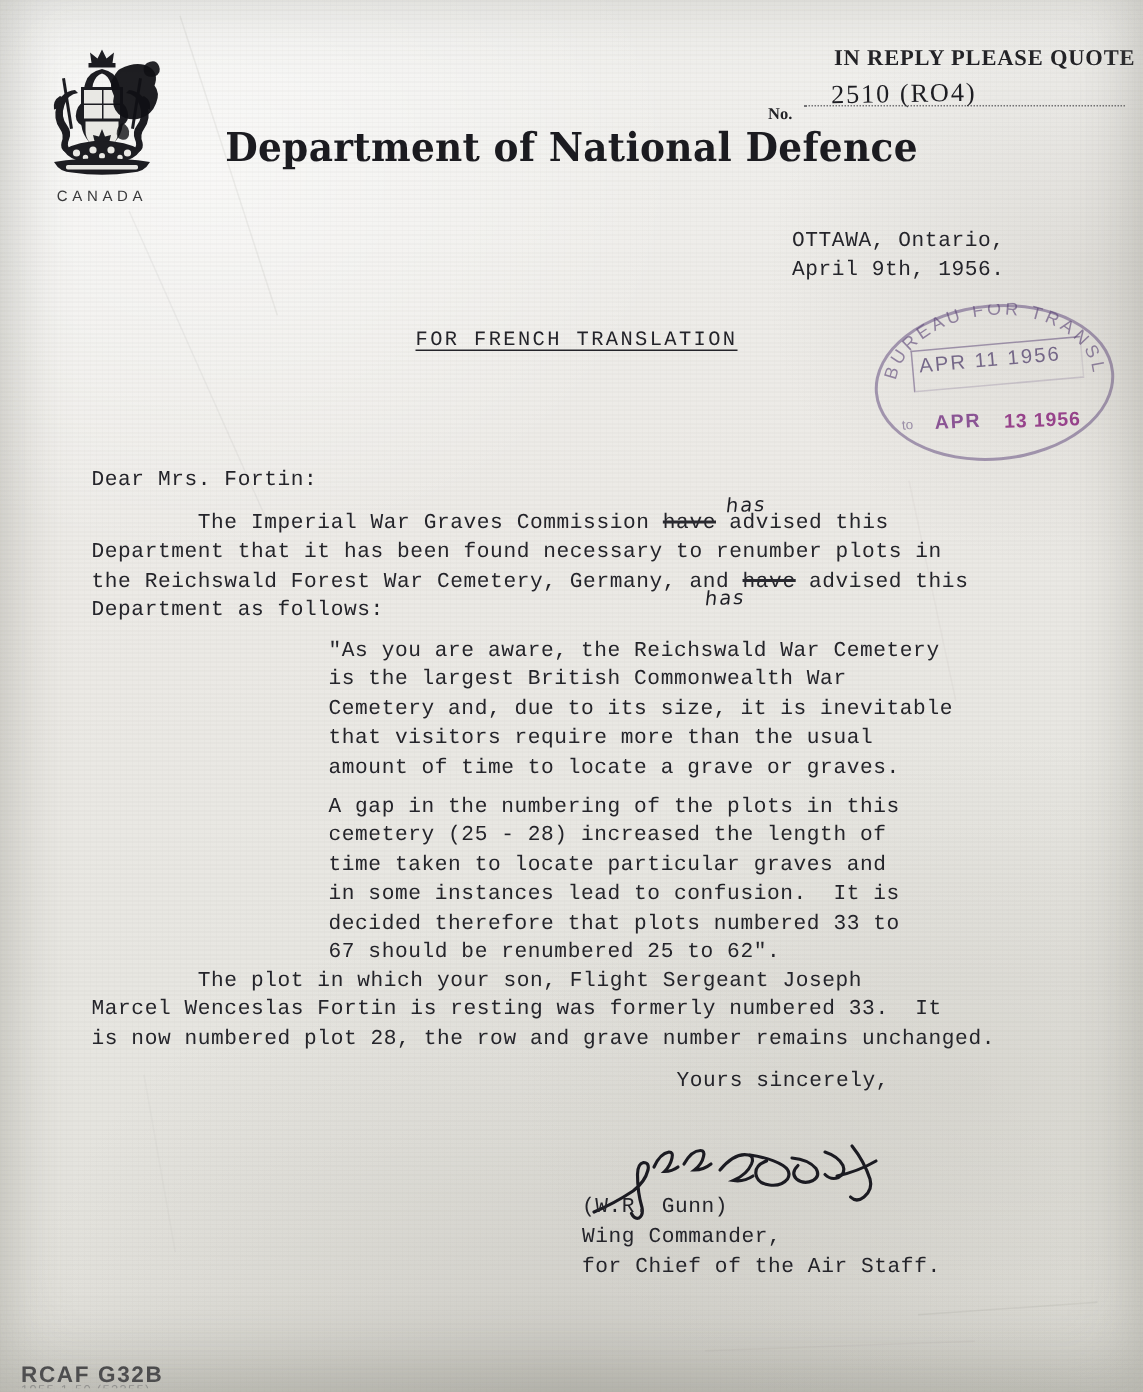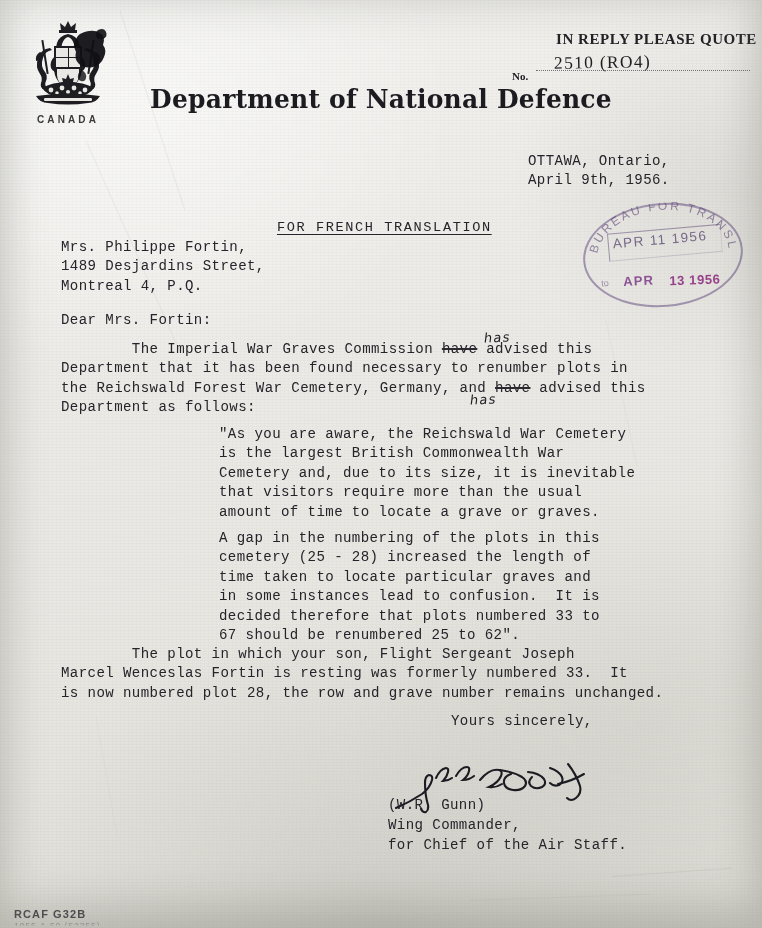--- a/index.html
+++ b/index.html
@@ -65,24 +65,23 @@
     letter-spacing: 0.4px;
     white-space: pre;
     line-height: 19.4px;
     font-size: 14.1px;
   }
 
   
   #coat-of-arms {
     position: absolute;
     left: 16px;
-    top: 18px;
+    top: 30px;
     width: 104px;
     height: 112px;
-    font-weight: bold;
   }
   #coat-of-arms .arms-svg { position: absolute; left: 8px; top: 0; }
   .canada-word {
     position: absolute;
     left: 0; top: 96px;
     width: 104px;
     text-align: center;
     font-family: "Liberation Sans", sans-serif;
     font-size: 10px;
     letter-spacing: 3.1px;
@@ -261,21 +260,21 @@
     font-size: 9px;
     color: rgba(90,68,118,0.55);
   }
 
   
   #footer-code {
     position: absolute;
     left: 14px; top: 908px;
     font-family: "Liberation Sans", sans-serif;
     font-weight: bold;
-    font-size: 11px;
+    font-size: 15px;
     letter-spacing: 1.1px;
     color: #45454a;
   }
   #footer-code-2 {
     position: absolute;
     left: 14px; top: 921px;
     font-family: "Liberation Sans", sans-serif;
     font-size: 8.6px;
     letter-spacing: 0.9px;
     color: #6a6a70;
@@ -361,23 +360,20 @@
 
   <div id="masthead">
     <span class="bl">Department of National Defence</span>
   </div>
 
   <div id="date-block" class="blk typed"><span>OTTAWA, Ontario,</span>
 <span>April 9th, 1956.</span></div>
 
   <div id="french-heading" class="blk typed">FOR FRENCH TRANSLATION</div>
 
-  <div id="address-block" class="blk typed"><span>Mrs. Philippe Fortin,</span>
-<span>1489 Desjardins Street,</span>
-<span>Montreal 4, P.Q.</span></div>
 
   <div id="salutation" class="blk typed">Dear Mrs. Fortin:</div>
 
   <div id="para-1" class="blk typed"><span>        The Imperial War Graves Commission </span><span class="struck">have</span><span> advised this</span>
 <span>Department that it has been found necessary to renumber plots in</span>
 <span>the Reichswald Forest War Cemetery, Germany, and </span><span class="struck">have</span><span> advised this</span>
 <span>Department as follows:</span></div>
 
   <div class="hand" id="hand-has-1">has</div>
   <div class="hand" id="hand-has-2">has</div>

